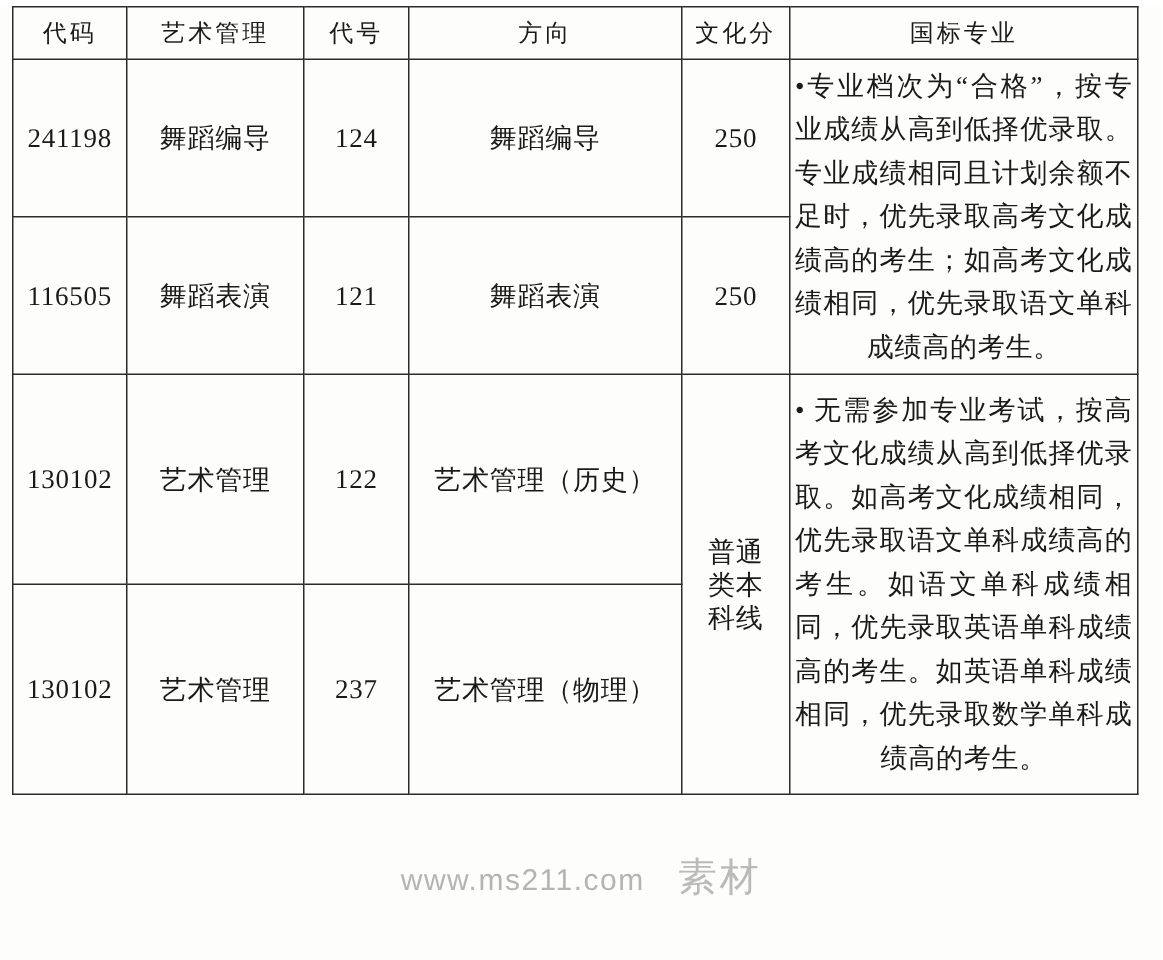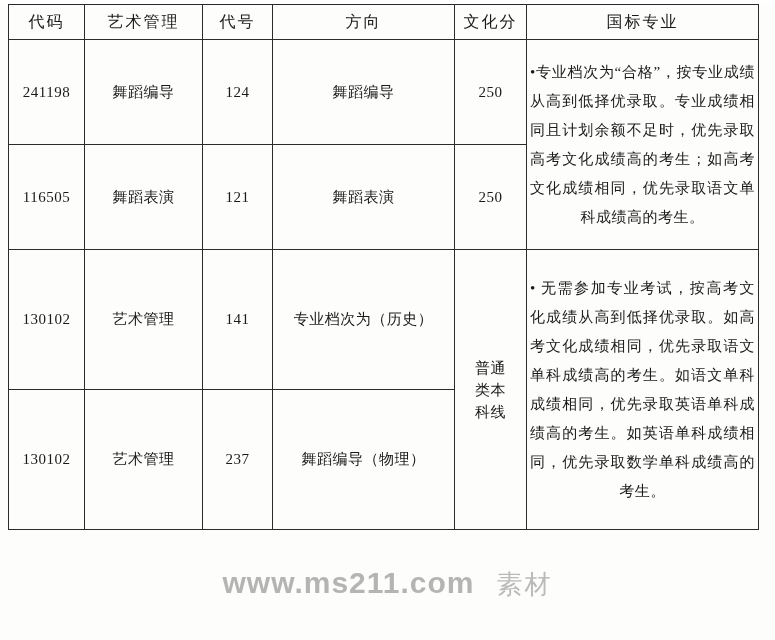--- a/index.html
+++ b/index.html
@@ -25,21 +25,21 @@
     border-collapse: collapse;
     width: 616px;
     margin: 4px 0 0 8px;
     table-layout: fixed;
   }
   table.admission td, table.admission th {
     border: 1px solid #2b2b2b;
     text-align: center;
     vertical-align: middle;
     font-weight: normal;
-    font-size: 15px;
+    font-size: 18px;
     letter-spacing: 0.5px;
     padding: 2px 3px;
   }
   table.admission thead th {
     height: 30px;
     font-size: 16px;
     letter-spacing: 2px;
   }
   .col-code    { width: 76px; }
   .col-major   { width: 118px; }
@@ -88,22 +88,22 @@
     position: absolute;
     left: 0;
     right: 0;
     bottom: 42px;
     text-align: center;
     pointer-events: none;
     white-space: nowrap;
   }
   .watermark .wm-url {
     font-family: "Liberation Sans", sans-serif;
-    font-size: 30px;
-    font-weight: bold;
+    font-size: 20px;
+    font-weight: normal;
     color: rgba(120,120,120,0.55);
     letter-spacing: 1px;
   }
   .watermark .wm-word {
     font-family: Liberation Sans, sans-serif;
     font-size: 26px;
     color: rgba(120,120,120,0.5);
     letter-spacing: 2px;
     margin-left: 22px;
   }
@@ -146,34 +146,34 @@
       <tr class="row-tall">
         <td class="code-cell">116505</td>
         <td class="major-cell">舞蹈表演</td>
         <td class="num-cell">121</td>
         <td class="dir-cell">舞蹈表演</td>
         <td class="score-cell">250</td>
       </tr>
       <tr class="row-tall2">
         <td class="code-cell">130102</td>
         <td class="major-cell">艺术管理</td>
-        <td class="num-cell">141</td>
-        <td class="dir-cell">专业档次为（历史）</td>
+        <td class="num-cell">122</td>
+        <td class="dir-cell">艺术管理（历史）</td>
         <td class="score-vertical" rowspan="2">
             <span class="vtext">普通类本科线</span>
           </td>
         <td class="rule-cell" rowspan="2">
             <span class="rule-text">• 无需参加专业考试，按高考文化成绩从高到低择优录取。如高考文化成绩相同，优先录取语文单科成绩高的考生。如语文单科成绩相同，优先录取英语单科成绩高的考生。如英语单科成绩相同，优先录取数学单科成绩高的考生。</span>
           </td>
       </tr>
       <tr class="row-tall2">
         <td class="code-cell">130102</td>
         <td class="major-cell">艺术管理</td>
         <td class="num-cell">237</td>
-        <td class="dir-cell">舞蹈编导（物理）</td>
+        <td class="dir-cell">艺术管理（物理）</td>
       </tr>
     </tbody>
   </table>
 
   <div class="watermark">
     <span class="wm-url">www.ms211.com</span><span class="wm-word">素材</span>
   </div>
 
 </div>
 

